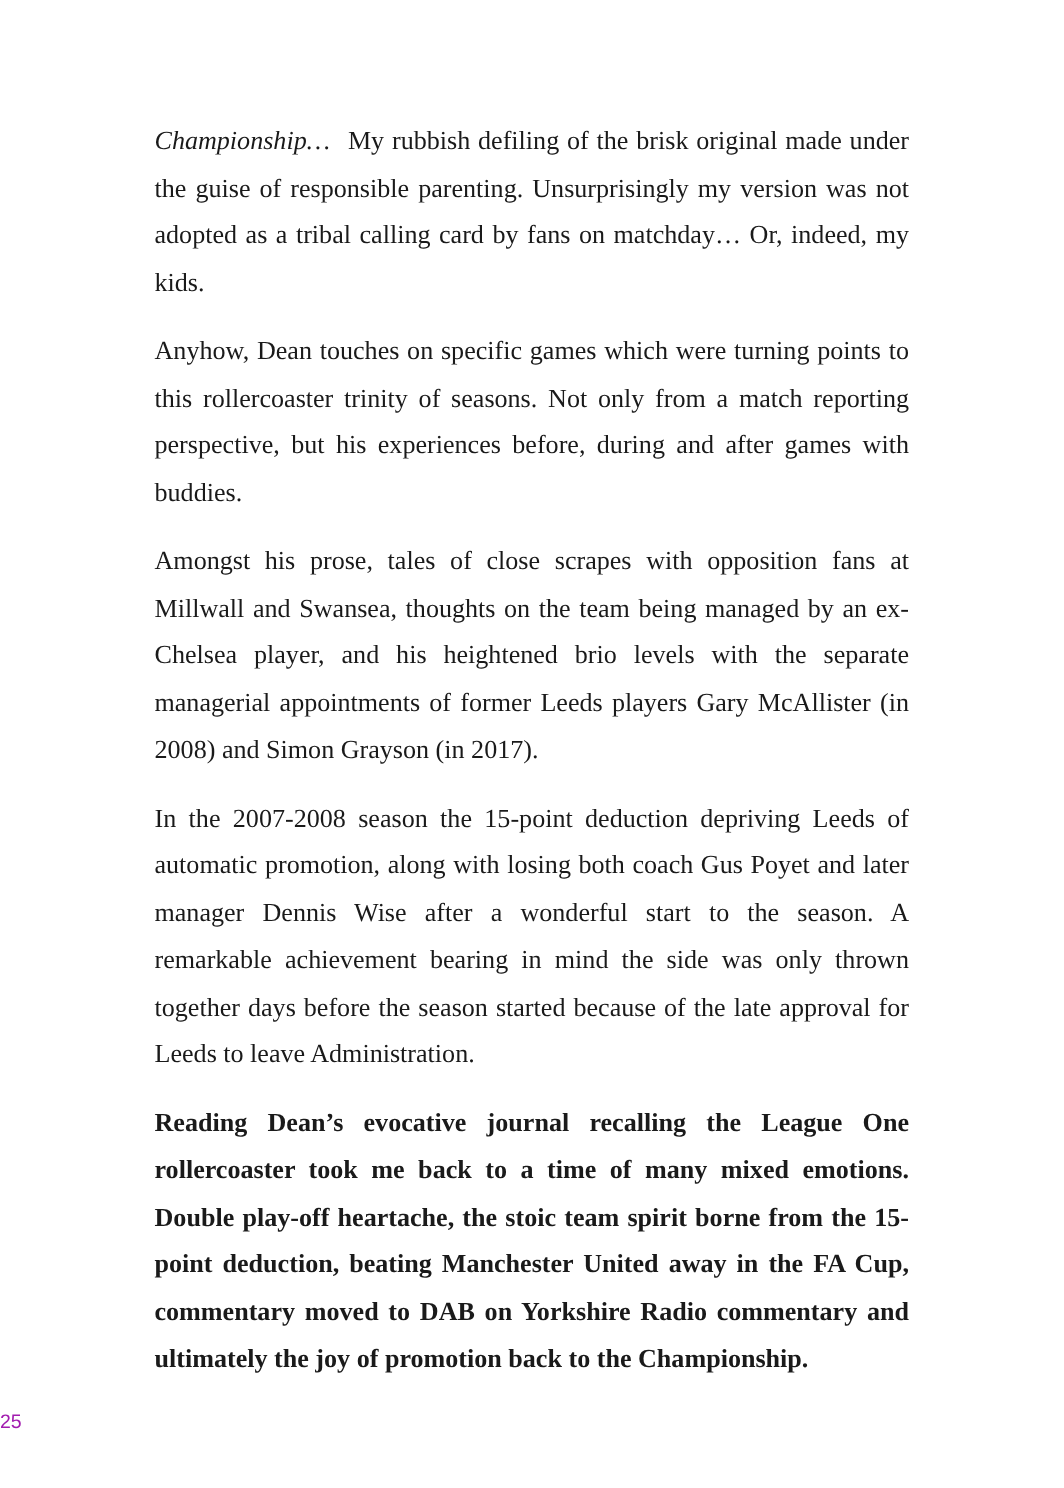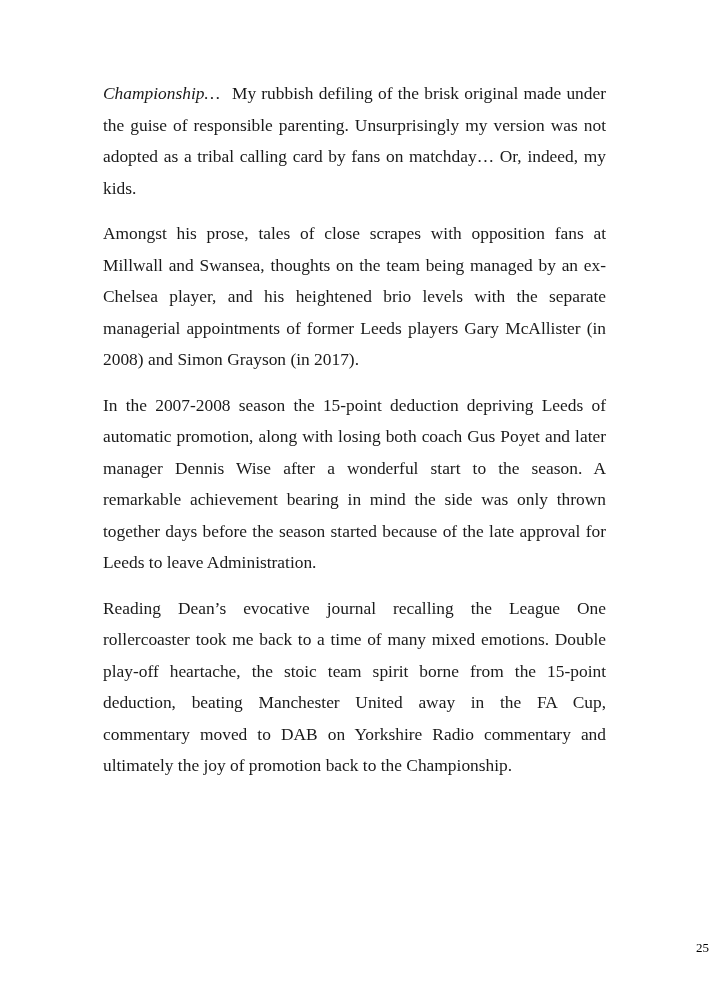--- a/index.html
+++ b/index.html
@@ -29,49 +29,53 @@
   .para {
     text-align: justify;
     text-justify: inter-word;
     font-size: 17.4px;
     line-height: 31.5px;
     margin: 0 0 14px 0;
     hyphens: none;
   }
   .para:last-child {
     margin-bottom: 0;
+    font-weight: bold;
   }
   .lead-italic {
     font-style: italic;
   }
   .gap {
     display: inline-block;
     width: 12px;
   }
   .folio {
     position: absolute;
     left: 0;
     right: 0;
     top: 940px;
-    text-align: right;
+    text-align: left;
     font-size: 13px;
-    font-family: Liberation Serif, serif;
-    color: #000000;
+    font-family: Liberation Sans, sans-serif;
+    color: #a21caf;
   }
 </style>
 </head>
 <body>
 
 <div class="page">
   <div class="content">
 
     <p class="para">
       <span class="lead-italic">Championship…</span><span class="gap"></span><span>My rubbish defiling of the brisk original made under the guise of responsible parenting. Unsurprisingly my version was not adopted as a tribal calling card by fans on matchday… Or, indeed, my kids.</span>
     </p>
 
+    <p class="para">
+      <span>Anyhow, Dean touches on specific games which were turning points to this rollercoaster trinity of seasons. Not only from a match reporting perspective, but his experiences before, during and after games with buddies.</span>
+    </p>
 
     <p class="para">
       <span>Amongst his prose, tales of close scrapes with opposition fans at Millwall and Swansea, thoughts on the team being managed by an ex-Chelsea player, and his heightened brio levels with the separate managerial appointments of former Leeds players Gary McAllister (in 2008) and Simon Grayson (in 2017).</span>
     </p>
 
     <p class="para">
       <span>In the 2007-2008 season the 15-point deduction depriving Leeds of automatic promotion, along with losing both coach Gus Poyet and later manager Dennis Wise after a wonderful start to the season. A remarkable achievement bearing in mind the side was only thrown together days before the season started because of the late approval for Leeds to leave Administration.</span>
     </p>
 
     <p class="para">

